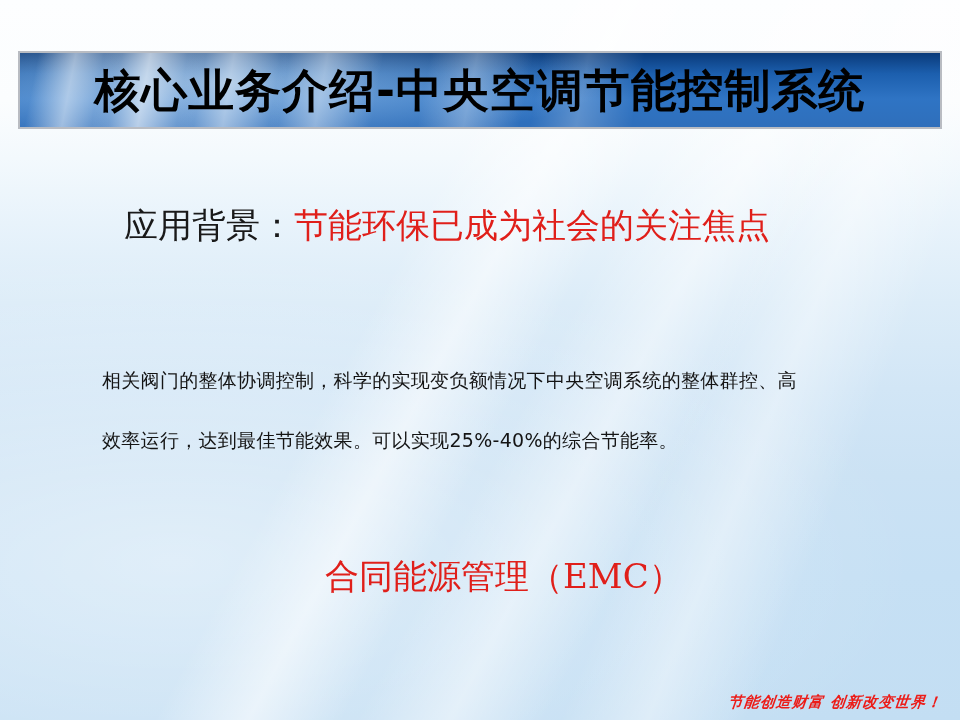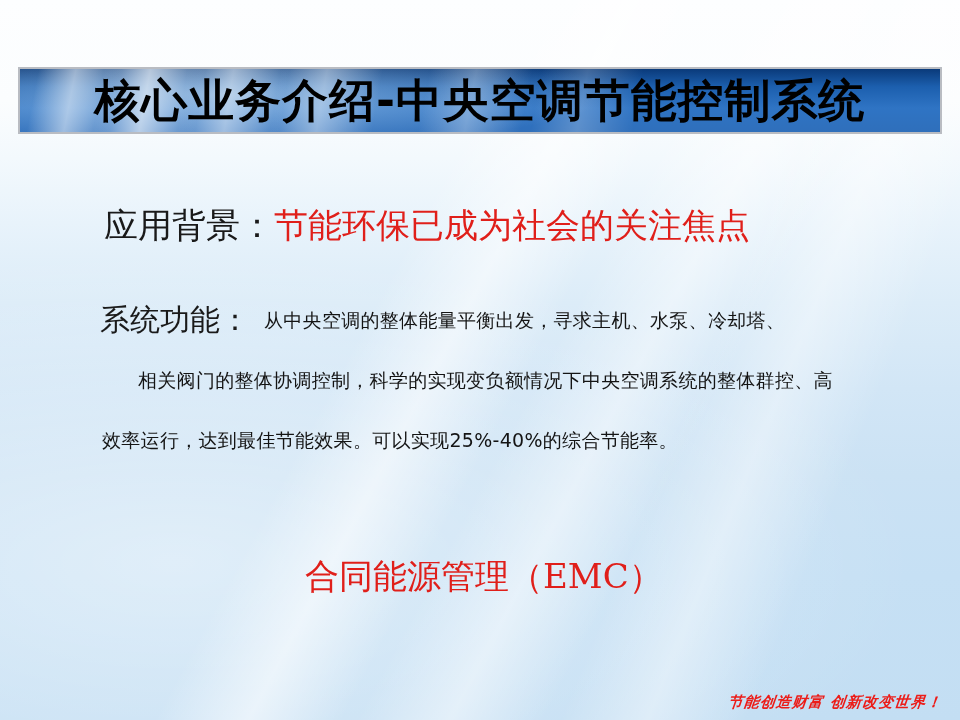--- a/index.html
+++ b/index.html
@@ -48,21 +48,21 @@
          #c6e0f4  80%,
          #c3def3 100%);
   }
 
   
   #title-banner {
     position: absolute;
     left: 18px;
     top: 51px;
     width: 924px;
-    height: 67px;
+    height: 78px;
     box-sizing: border-box;
     border: 2px solid #b9bcc2;
     background:
       
       linear-gradient(101deg,
          rgba(255,255,255,0.00) 2%,
          rgba(255,255,255,0.50) 6%,
          rgba(255,255,255,0.00) 11%),
       linear-gradient(100deg,
          rgba(255,255,255,0.00) 9%,
@@ -87,37 +87,37 @@
       radial-gradient(60% 120% at 22% 40%,
          rgba(200,225,245,0.55) 0%,
          rgba(200,225,245,0.00) 70%),
       
       linear-gradient(180deg, #0a3a7a 0%, #1c5fae 28%, #2f74c4 62%, #2f6fbb 100%),
       #2f74c4;
     background-blend-mode: normal;
     display: flex;
     align-items: center;
     justify-content: center;
-    margin-top: 16px;
   }
   #title-text {
     font-family: "DejaVu Sans", "Liberation Sans", sans-serif;
     font-weight: bold;
     font-size: 45px;
     line-height: 1;
     color: #000000;
     letter-spacing: 1px;
     white-space: nowrap;
     transform: scaleX(1.02);
   }
 
   
   .row {
     position: absolute;
     white-space: nowrap;
+    margin-left: 20px;
   }
   .label {
     font-family: "DejaVu Serif", "Liberation Serif", serif;
     font-size: 34px;
     color: #1a1a1a;
   }
   .accent {
     font-family: "DejaVu Serif", "Liberation Serif", serif;
     font-size: 34px;
     color: #e01f1a;
@@ -141,21 +141,21 @@
     vertical-align: middle;
   }
   #func-inline {
     font-family: "DejaVu Sans", "Liberation Sans", sans-serif;
     font-size: 19px;
     color: #141414;
     vertical-align: middle;
     padding-left: 14px;
     letter-spacing: 0.3px;
   }
-  #func-line-2 { left: 102px; top: 368px; margin-left: 36px; }
+  #func-line-2 { left: 102px; top: 368px; }
   #func-line-3 { left: 102px; top: 428px; }
 
   #mode-accent { padding-left: 40px; }
 
   
   #footer-slogan {
     position: absolute;
     right: 18px;
     bottom: 8px;
     font-family: "DejaVu Serif", "Liberation Serif", serif;
@@ -174,23 +174,20 @@
 <div id="slide">
 
   <div id="title-banner">
     <span id="title-text">核心业务介绍-中央空调节能控制系统</span>
   </div>
 
   <div class="row" id="row-background">
     <span class="label">应用背景：</span><span class="accent">节能环保已成为社会的关注焦点</span>
   </div>
 
-  <div class="row" id="row-function">
-    <span class="label" id="func-label">系统功能：</span><span id="func-inline">从中央空调的整体能量平衡出发，寻求主机、水泵、冷却塔、</span>
-  </div>
   <div class="body-line" id="func-line-2">相关阀门的整体协调控制，科学的实现变负额情况下中央空调系统的整体群控、高</div>
   <div class="body-line" id="func-line-3">效率运行，达到最佳节能效果。可以实现25%-40%的综合节能率。</div>
 
   <div class="row" id="row-emc">
     <span class="accent">合同能源管理（EMC）</span>
   </div>
 
   <div id="footer-slogan">节能创造财富 创新改变世界！</div>
 
 </div>

